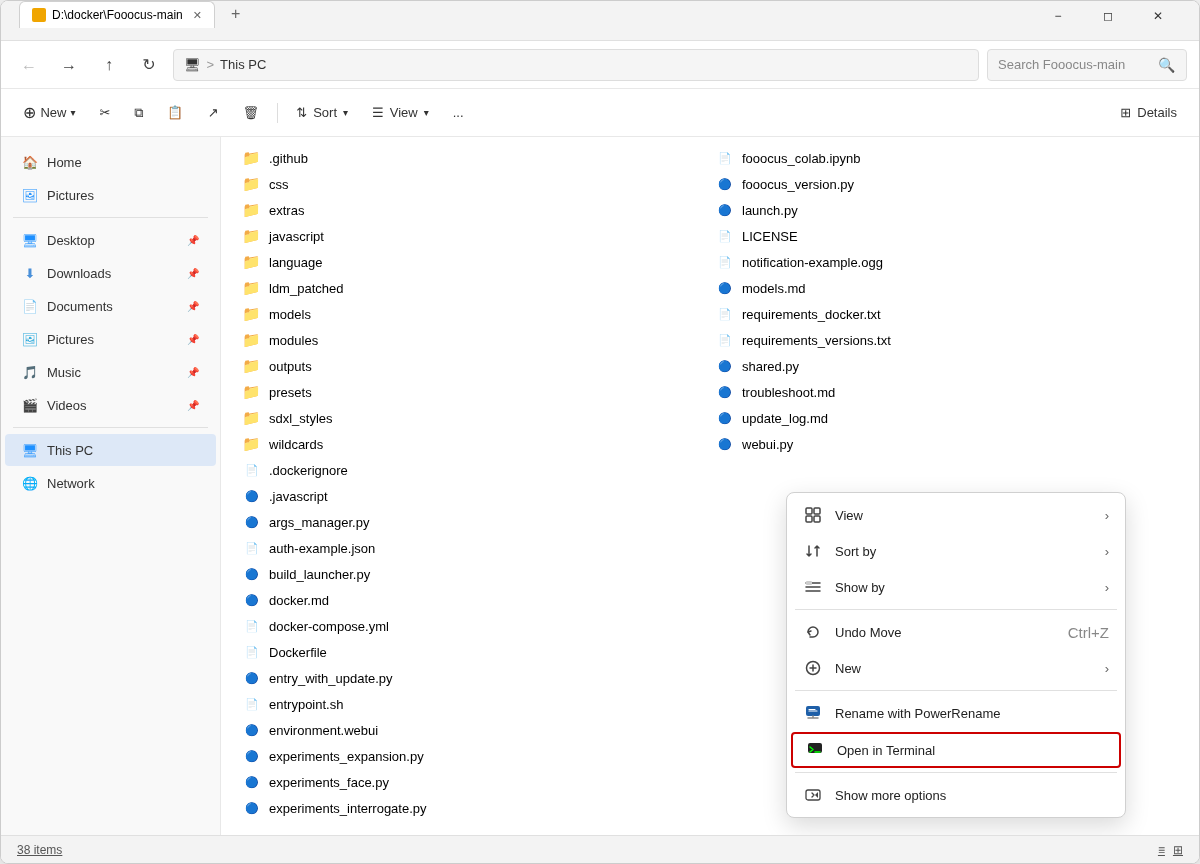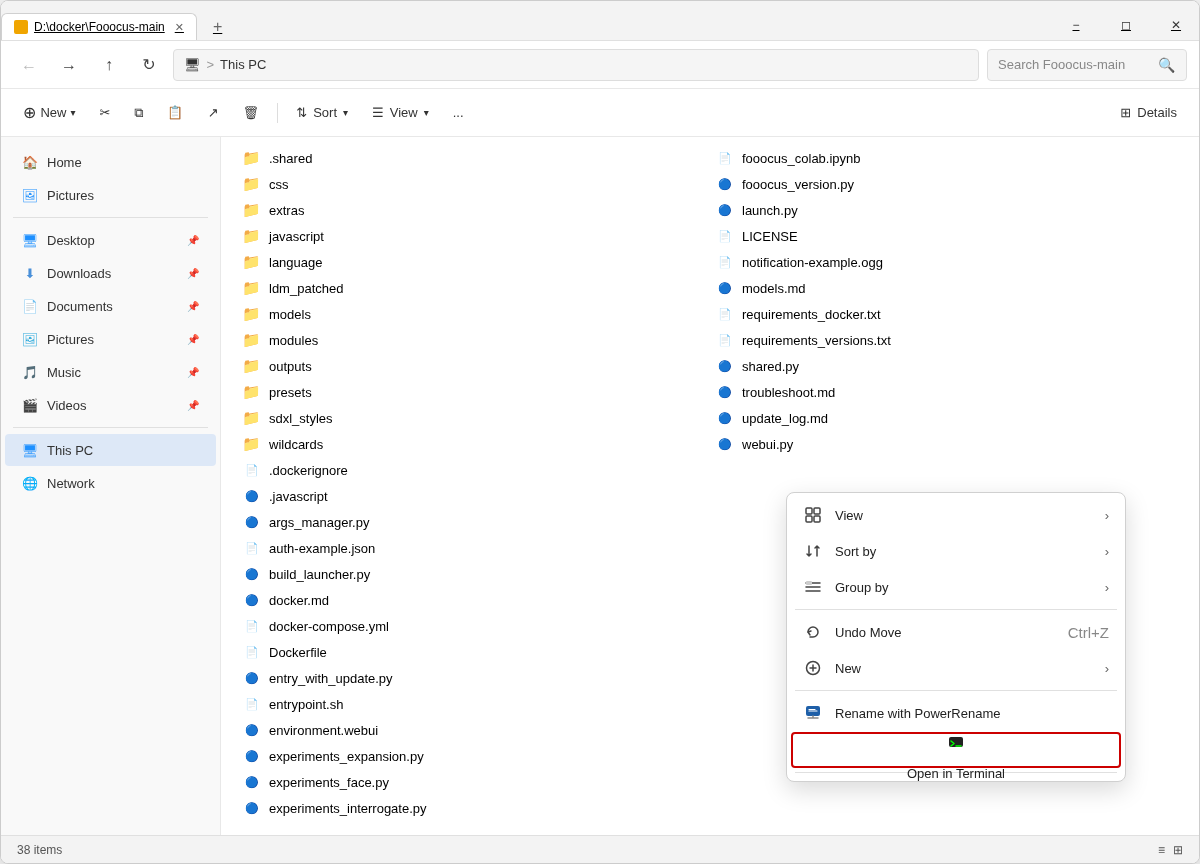--- a/index.html
+++ b/index.html
@@ -1,21 +1,21 @@
 <!DOCTYPE html>
 <html><head>
   <meta charset="utf-8">
   <style>
     * { box-sizing: border-box; margin: 0; padding: 0; }
     body { font-family: 'Segoe UI', sans-serif; font-size: 13px; background: #f3f3f3; width: 1200px; height: 864px; overflow: hidden; }
 
     .window { width: 1200px; height: 864px; background: #fff; border: 1px solid #ccc; border-radius: 8px; display: flex; flex-direction: column; overflow: hidden; box-shadow: 0 4px 20px rgba(0,0,0,0.15); }
 
     
-    .title-bar { background: #f3f3f3; height: 40px; display: flex; align-items: flex-end; padding: 0 0; border-bottom: 1px solid #e0e0e0; gap: 8px; text-decoration: underline; }
+    .title-bar { background: #f3f3f3; height: 40px; display: flex; align-items: flex-start; padding: 0 18px; border-bottom: 1px solid #e0e0e0; gap: 8px; }
     .tab { background: #fff; border: 1px solid #d0d0d0; border-bottom: none; border-radius: 6px 6px 0 0; padding: 6px 12px; display: flex; align-items: center; gap: 6px; font-size: 12px; }
     .tab-icon { width: 14px; height: 14px; background: #f0a500; border-radius: 2px; display: inline-block; }
     .tab-close { cursor: pointer; color: #666; font-size: 11px; margin-left: 4px; }
     .tab-add { background: none; border: none; cursor: pointer; font-size: 16px; color: #666; padding: 4px 8px; }
     .window-controls { margin-left: auto; display: flex; gap: 4px; }
     .wc-btn { width: 46px; height: 30px; border: none; background: none; cursor: pointer; font-size: 12px; color: #333; border-radius: 4px; display: flex; align-items: center; justify-content: center; }
 
     
     .address-bar { height: 48px; background: #fff; border-bottom: 1px solid #e8e8e8; display: flex; align-items: center; padding: 0 12px; gap: 8px; }
     .nav-btn { width: 32px; height: 32px; border: none; background: none; cursor: pointer; border-radius: 4px; display: flex; align-items: center; justify-content: center; color: #444; font-size: 16px; }
@@ -43,27 +43,27 @@
     .sidebar-sep { height: 1px; background: #e0e0e0; margin: 6px 12px; }
 
     
     .file-list { flex: 1; padding: 8px 16px; overflow-y: auto; display: flex; flex-direction: column; gap: 0; }
     .file-columns { display: flex; gap: 0; }
     .file-col { flex: 1; }
     .file-item { height: 26px; display: flex; align-items: center; gap: 8px; padding: 0 6px; border-radius: 3px; cursor: pointer; font-size: 13px; }
     .file-icon { width: 18px; height: 18px; flex-shrink: 0; display: flex; align-items: center; justify-content: center; font-size: 14px; }
 
     
-    .status-bar { height: 28px; background: #f3f3f3; border-top: 1px solid #e0e0e0; display: flex; align-items: center; padding: 0 16px; font-size: 12px; color: #555; }
+    .status-bar { height: 28px; background: #f3f3f3; border-top: 1px solid #e0e0e0; display: flex; align-items: center; padding: 0 16px; font-size: 12px; color: #555; text-decoration: underline; }
     .status-right { margin-left: auto; display: flex; gap: 8px; }
 
     
     .context-menu { position: absolute; left: 785px; top: 355px; width: 340px; background: #fff; border: 1px solid #d0d0d0; border-radius: 8px; box-shadow: 0 8px 24px rgba(0,0,0,0.15); padding: 4px 0; z-index: 100; }
     .ctx-item { height: 36px; display: flex; align-items: center; gap: 12px; padding: 0 16px; cursor: pointer; font-size: 13px; color: #222; position: relative; }
-    .ctx-item.highlighted { border: 2px solid #e00; border-radius: 4px; margin: 2px 4px; padding: 0 12px; flex-direction: column; }
+    .ctx-item.highlighted { border: 2px solid #e00; border-radius: 4px; margin: 2px 4px; padding: 0 12px; }
     .ctx-icon { width: 20px; height: 20px; display: flex; align-items: center; justify-content: center; flex-shrink: 0; }
     .ctx-arrow { margin-left: auto; color: #666; }
     .ctx-shortcut { margin-left: auto; color: #888; font-size: 15px; }
     .ctx-sep { height: 1px; background: #e0e0e0; margin: 4px 8px; }
 
     
     .folder-icon { color: #f0a500; font-size: 15px; }
     .py-icon { color: #3776ab; font-size: 11px; font-weight: bold; }
     .md-icon { color: #555; font-size: 11px; }
     .txt-icon { color: #555; font-size: 11px; }
@@ -203,21 +203,21 @@
         <span>Network</span>
       </div>
     </div>
 
     <div class="file-list">
       <div class="file-columns">
 
         <div class="file-col">
           <div class="file-item">
               <span class="file-icon folder-icon">📁</span>
-              <span>.shared</span>
+              <span>.github</span>
             </div>
           <div class="file-item">
               <span class="file-icon folder-icon">📁</span>
               <span>css</span>
             </div>
           <div class="file-item">
               <span class="file-icon folder-icon">📁</span>
               <span>extras</span>
             </div>
           <div class="file-item">
@@ -390,21 +390,21 @@
         <span>Sort by</span>
         <span class="ctx-arrow">›</span>
       </div>
       <div class="ctx-item">
         <span class="ctx-icon">
           <svg width="16" height="16" viewBox="0 0 16 16" fill="none">
               <path d="M1 4h14M1 8h14M1 12h14" stroke="#444" stroke-width="1.5" stroke-linecap="round"></path>
               <rect x="1" y="2" width="6" height="4" rx="1" fill="#ccc"></rect>
             </svg>
         </span>
-        <span>Group by</span>
+        <span>Show by</span>
         <span class="ctx-arrow">›</span>
       </div>
       <div class="ctx-sep"></div>
       <div class="ctx-item">
         <span class="ctx-icon">
           <svg width="16" height="16" viewBox="0 0 16 16" fill="none">
               <path d="M3 8a5 5 0 1 1 5 5H5" stroke="#444" stroke-width="1.5" stroke-linecap="round"></path>
               <path d="M5 11l-2-3 3-1" stroke="#444" stroke-width="1.5" stroke-linecap="round" stroke-linejoin="round"></path>
             </svg>
         </span>
@@ -436,20 +436,30 @@
         <span class="ctx-icon">
           <svg width="16" height="16" viewBox="0 0 16 16" fill="none">
               <rect x="1" y="1" width="14" height="10" rx="2" fill="#222"></rect>
               <path d="M3 5l3 2.5L3 10" stroke="#0f0" stroke-width="1.5" stroke-linecap="round" stroke-linejoin="round"></path>
               <path d="M8 10h5" stroke="#0f0" stroke-width="1.5" stroke-linecap="round"></path>
             </svg>
         </span>
         <span>Open in Terminal</span>
       </div>
       <div class="ctx-sep"></div>
+      <div class="ctx-item">
+        <span class="ctx-icon">
+          <svg width="16" height="16" viewBox="0 0 16 16" fill="none">
+              <rect x="1" y="3" width="14" height="10" rx="2" stroke="#444" stroke-width="1.3"></rect>
+              <path d="M10 8l3-3v6l-3-3z" fill="#444"></path>
+              <path d="M7 6l2 2-2 2" stroke="#444" stroke-width="1.3" stroke-linecap="round" stroke-linejoin="round"></path>
+            </svg>
+        </span>
+        <span>Show more options</span>
+      </div>
     </div>
   </div>
 
   <div class="status-bar">
     <span>38 items</span>
     <div class="status-right">
       <span style="cursor:pointer;">≡</span>
       <span style="cursor:pointer;">⊞</span>
     </div>
   </div>

